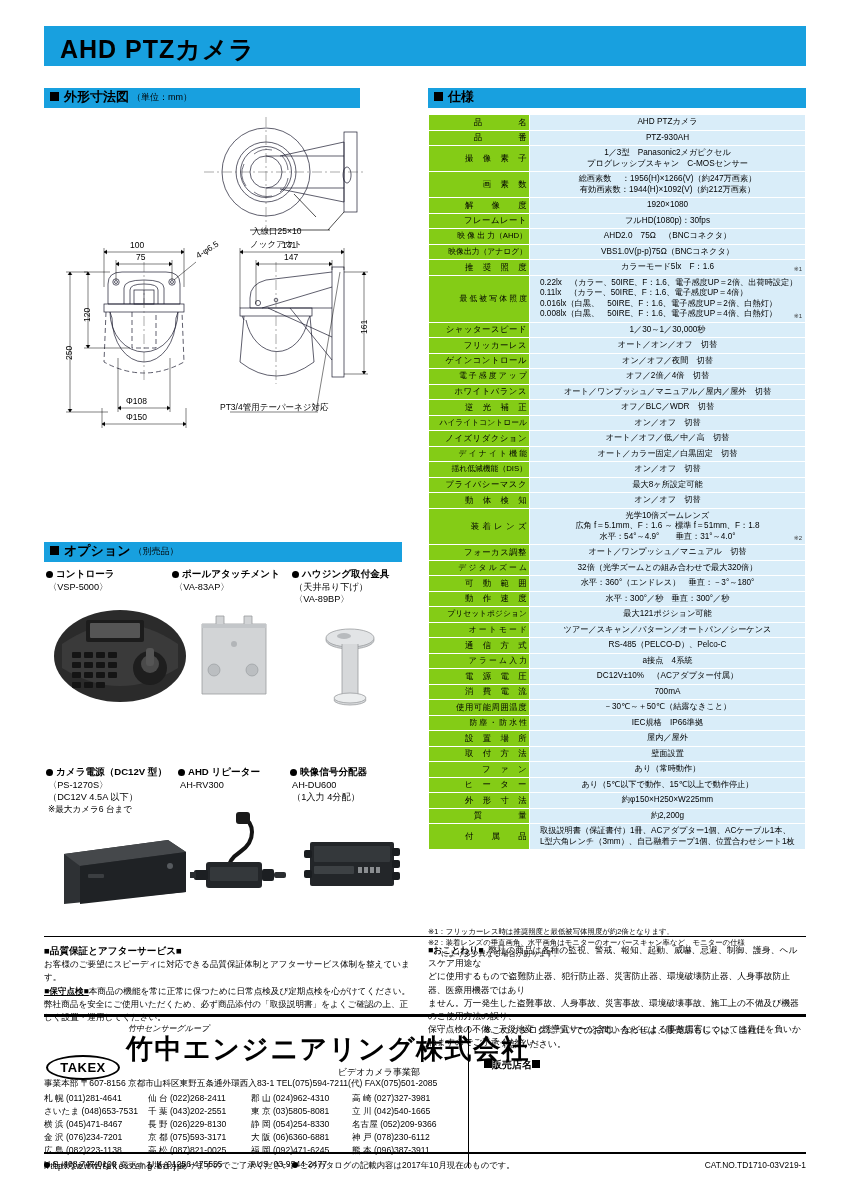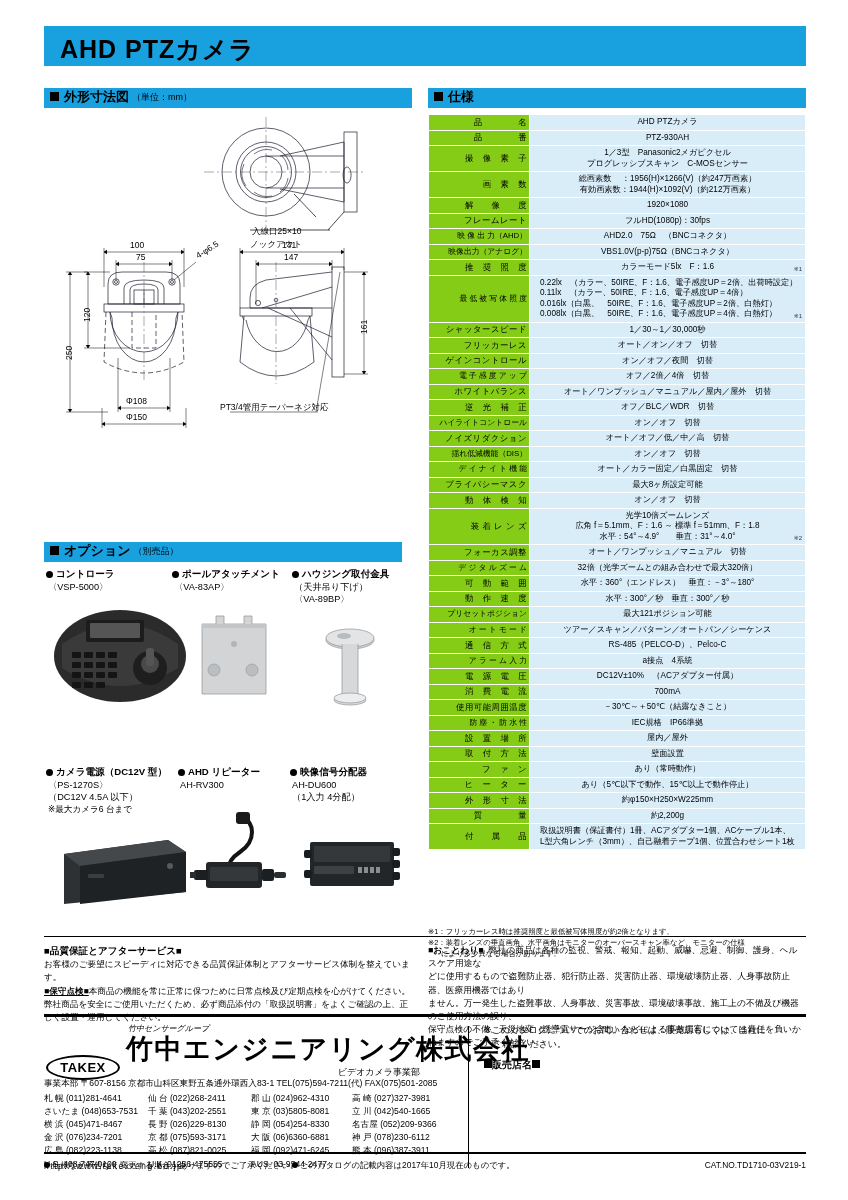--- a/index.html
+++ b/index.html
@@ -63,21 +63,21 @@
     vertical-align: middle;
   }
   .sec-head .lbl { vertical-align: middle; }
   .sec-head .sub {
     font-size: 9px;
     font-weight: normal;
     vertical-align: middle;
     margin-left: 3px;
   }
 
-  #sec-dim  { left: 0;   top: 62px;  width: 368px; }
+  #sec-dim  { left: 0;   top: 62px;  width: 316px; }
   #sec-spec { left: 384px; top: 62px; width: 378px; }
   #sec-opt  { left: 0;   top: 516px; width: 358px; }
 
   
   .spec-table {
     position: absolute;
     left: 384px;
     top: 88px;
     width: 378px;
     border-collapse: collapse;
@@ -615,29 +615,29 @@
               <span class="ln">オン／オフ　切替</span>
             </td>
           </tr>
           <tr>
             <td class="k">ノイズリダクション</td>
             <td class="v">
               <span class="ln">オート／オフ／低／中／高　切替</span>
             </td>
           </tr>
           <tr>
+            <td class="k tight">デ イ ナ イ ト 機 能</td>
+            <td class="v">
+              <span class="ln">オート／カラー固定／白黒固定　切替</span>
+            </td>
+          </tr>
+          <tr>
             <td class="k tight">揺れ低減機能（DIS）</td>
             <td class="v">
               <span class="ln">オン／オフ　切替</span>
-            </td>
-          </tr>
-          <tr>
-            <td class="k tight">デ イ ナ イ ト 機 能</td>
-            <td class="v">
-              <span class="ln">オート／カラー固定／白黒固定　切替</span>
             </td>
           </tr>
           <tr>
             <td class="k">プライバシーマスク</td>
             <td class="v">
               <span class="ln">最大8ヶ所設定可能</span>
             </td>
           </tr>
           <tr>
             <td class="k">動　体　検　知</td>

